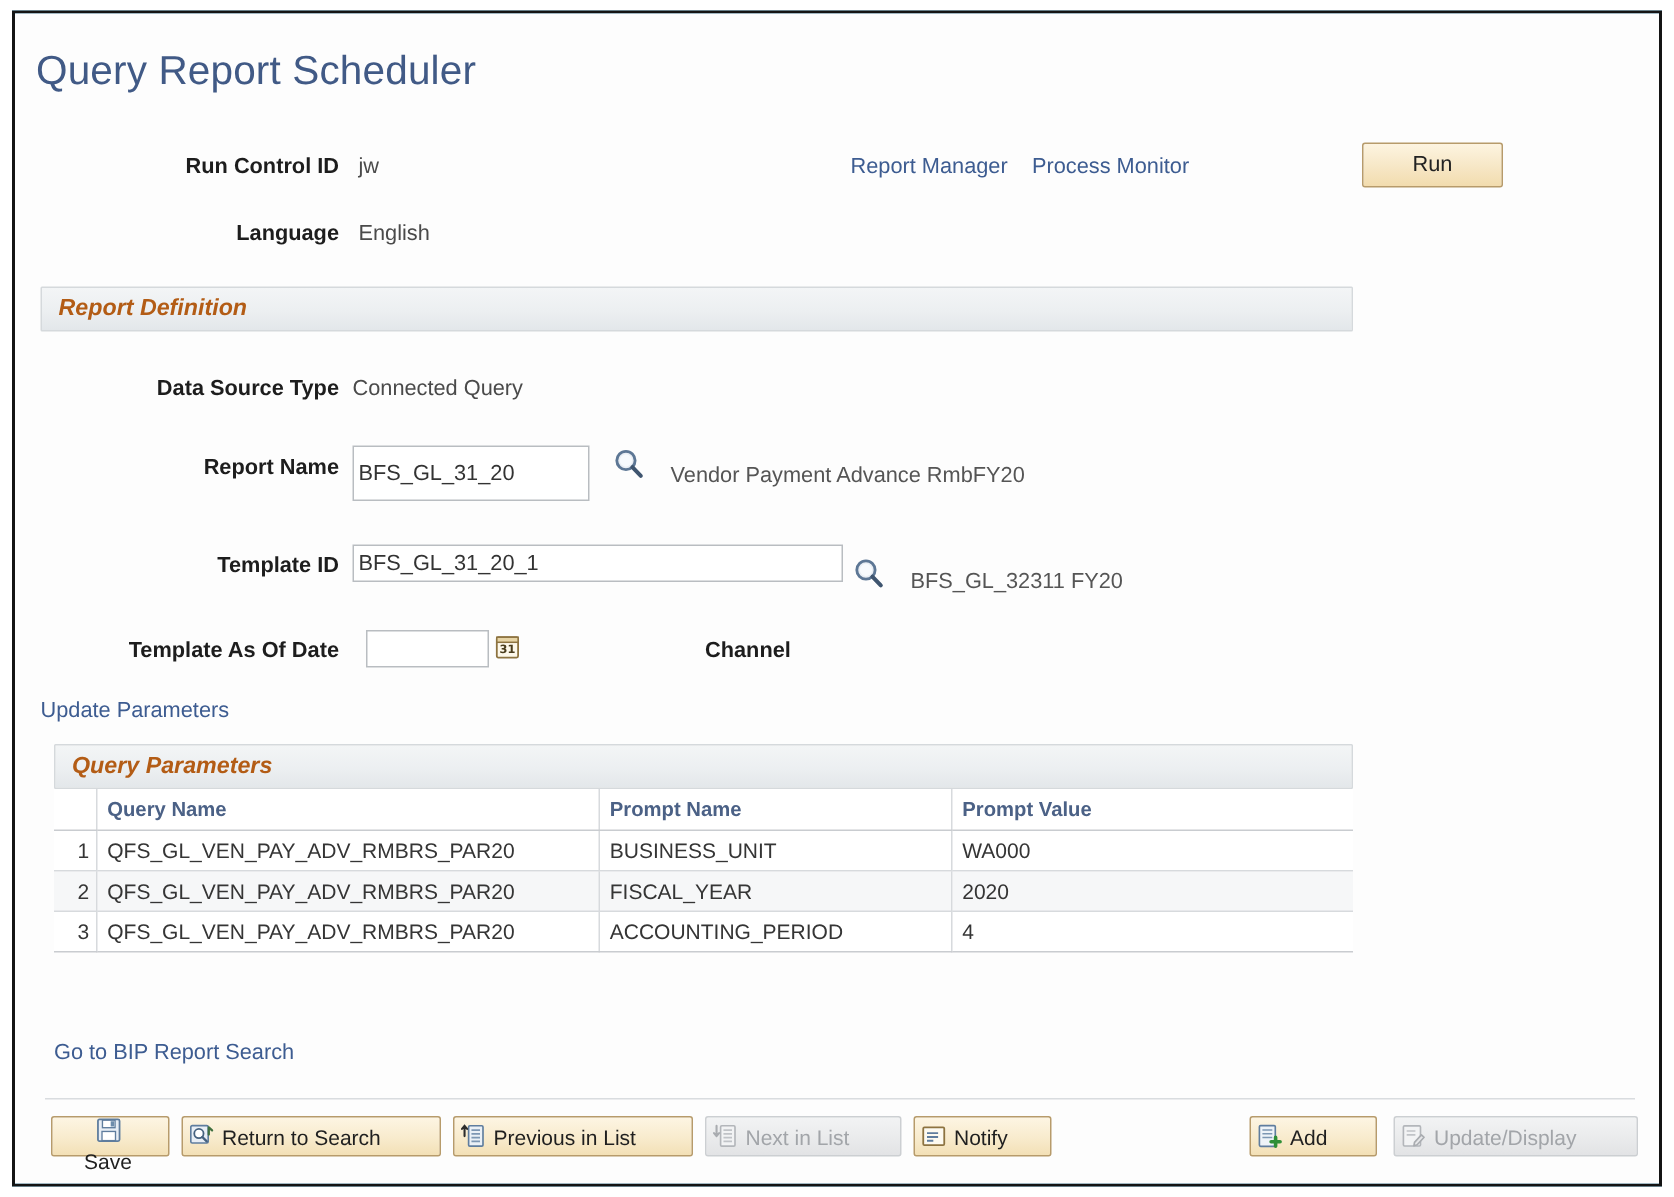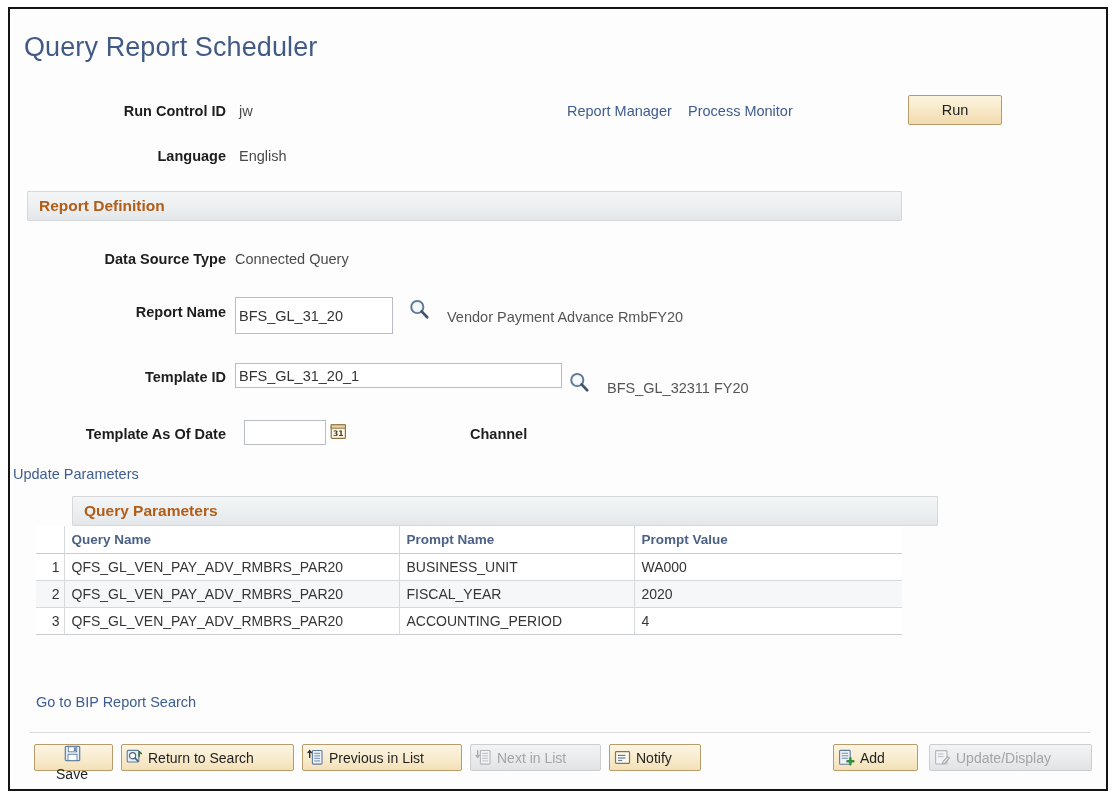--- a/index.html
+++ b/index.html
@@ -95,20 +95,21 @@
     border: 1px solid #d5d9dc;
     border-radius: 1px;
   }
   .section-bar-title {
     position: absolute;
     left: 11px; top: 5px;
     font-size: 15.5px;
     font-weight: bold;
     color: #b35c15;
     white-space: nowrap;
+    font-style: italic;
   }
 
   
   .text-input {
     position: absolute;
     border: 1px solid #b9bdc1;
     background: #ffffff;
     font-family: "Liberation Sans", sans-serif;
     font-size: 14.5px;
     color: #333333;
@@ -262,23 +263,23 @@
     <input class="text-input" style="left: 234px; top: 411px; width: 82px; height: 25px;" value="">
     <span class="cal-icon" style="left:320px; top:414px;">
       <svg viewBox="0 0 17 17" width="17" height="17" aria-hidden="true">
         <rect x="1.2" y="1.8" width="14.2" height="13.6" rx="1" fill="#fdf8ea" stroke="#8d7340" stroke-width="1.2"></rect>
         <rect x="1.2" y="1.8" width="14.2" height="3.4" fill="#e7d4a5" stroke="#8d7340" stroke-width="1"></rect>
         <text x="8.3" y="12.6" font-family="DejaVu Sans, sans-serif" font-size="7.6" font-weight="bold" fill="#4a3c1c" text-anchor="middle">31</text>
       </svg>
     </span>
     <div class="field-label" style="left:460px; top:417px; width:90px; text-align:left;">Channel</div>
 
-    <a class="link" style="left:3px; top:457px;">Update Parameters</a>
-
-    <div class="section-bar" style="left:26px; top:487px; width:866px;margin-left:36px;">
+    <a class="link" style="left:17px; top:457px;">Update Parameters</a>
+
+    <div class="section-bar" style="left:26px; top:487px; width:866px;">
       <div class="section-bar-title">Query Parameters</div>
     </div>
 
     <table class="grid" style="left:26px; top:517px; width:866px;">
       <colgroup>
         <col style="width:28px">
         <col style="width:335px">
         <col style="width:235px">
         <col style="width:268px">
       </colgroup>

